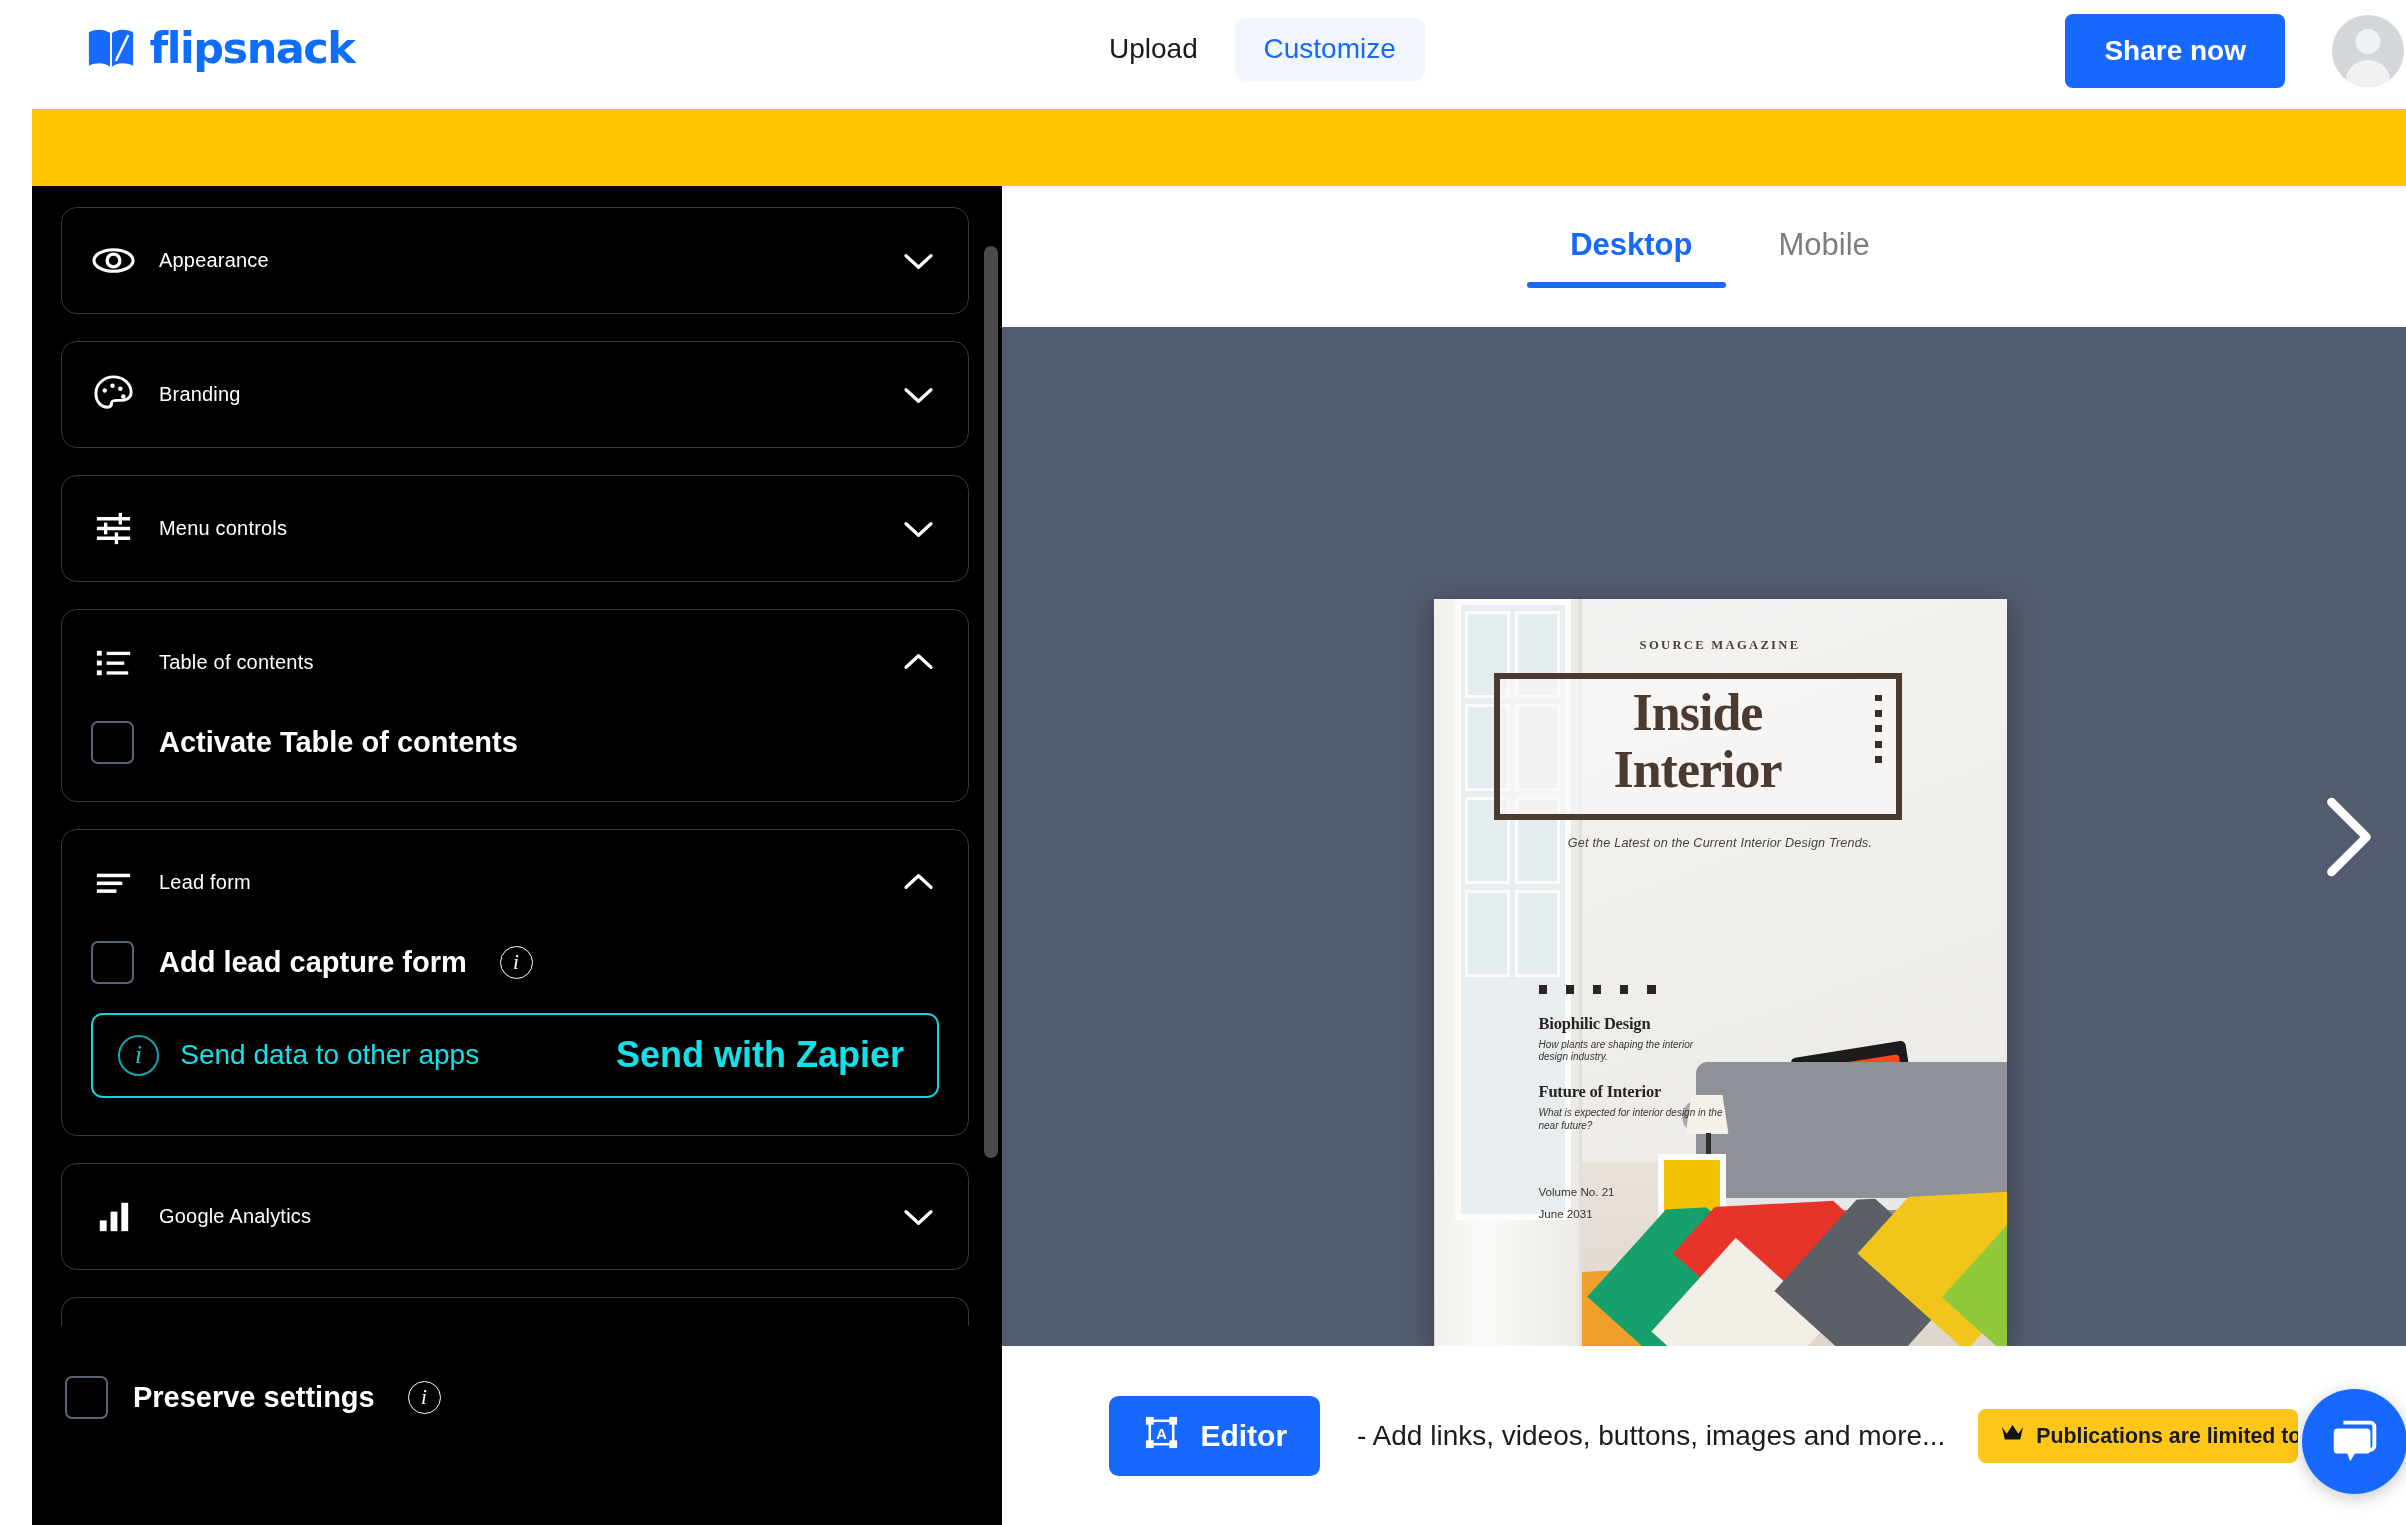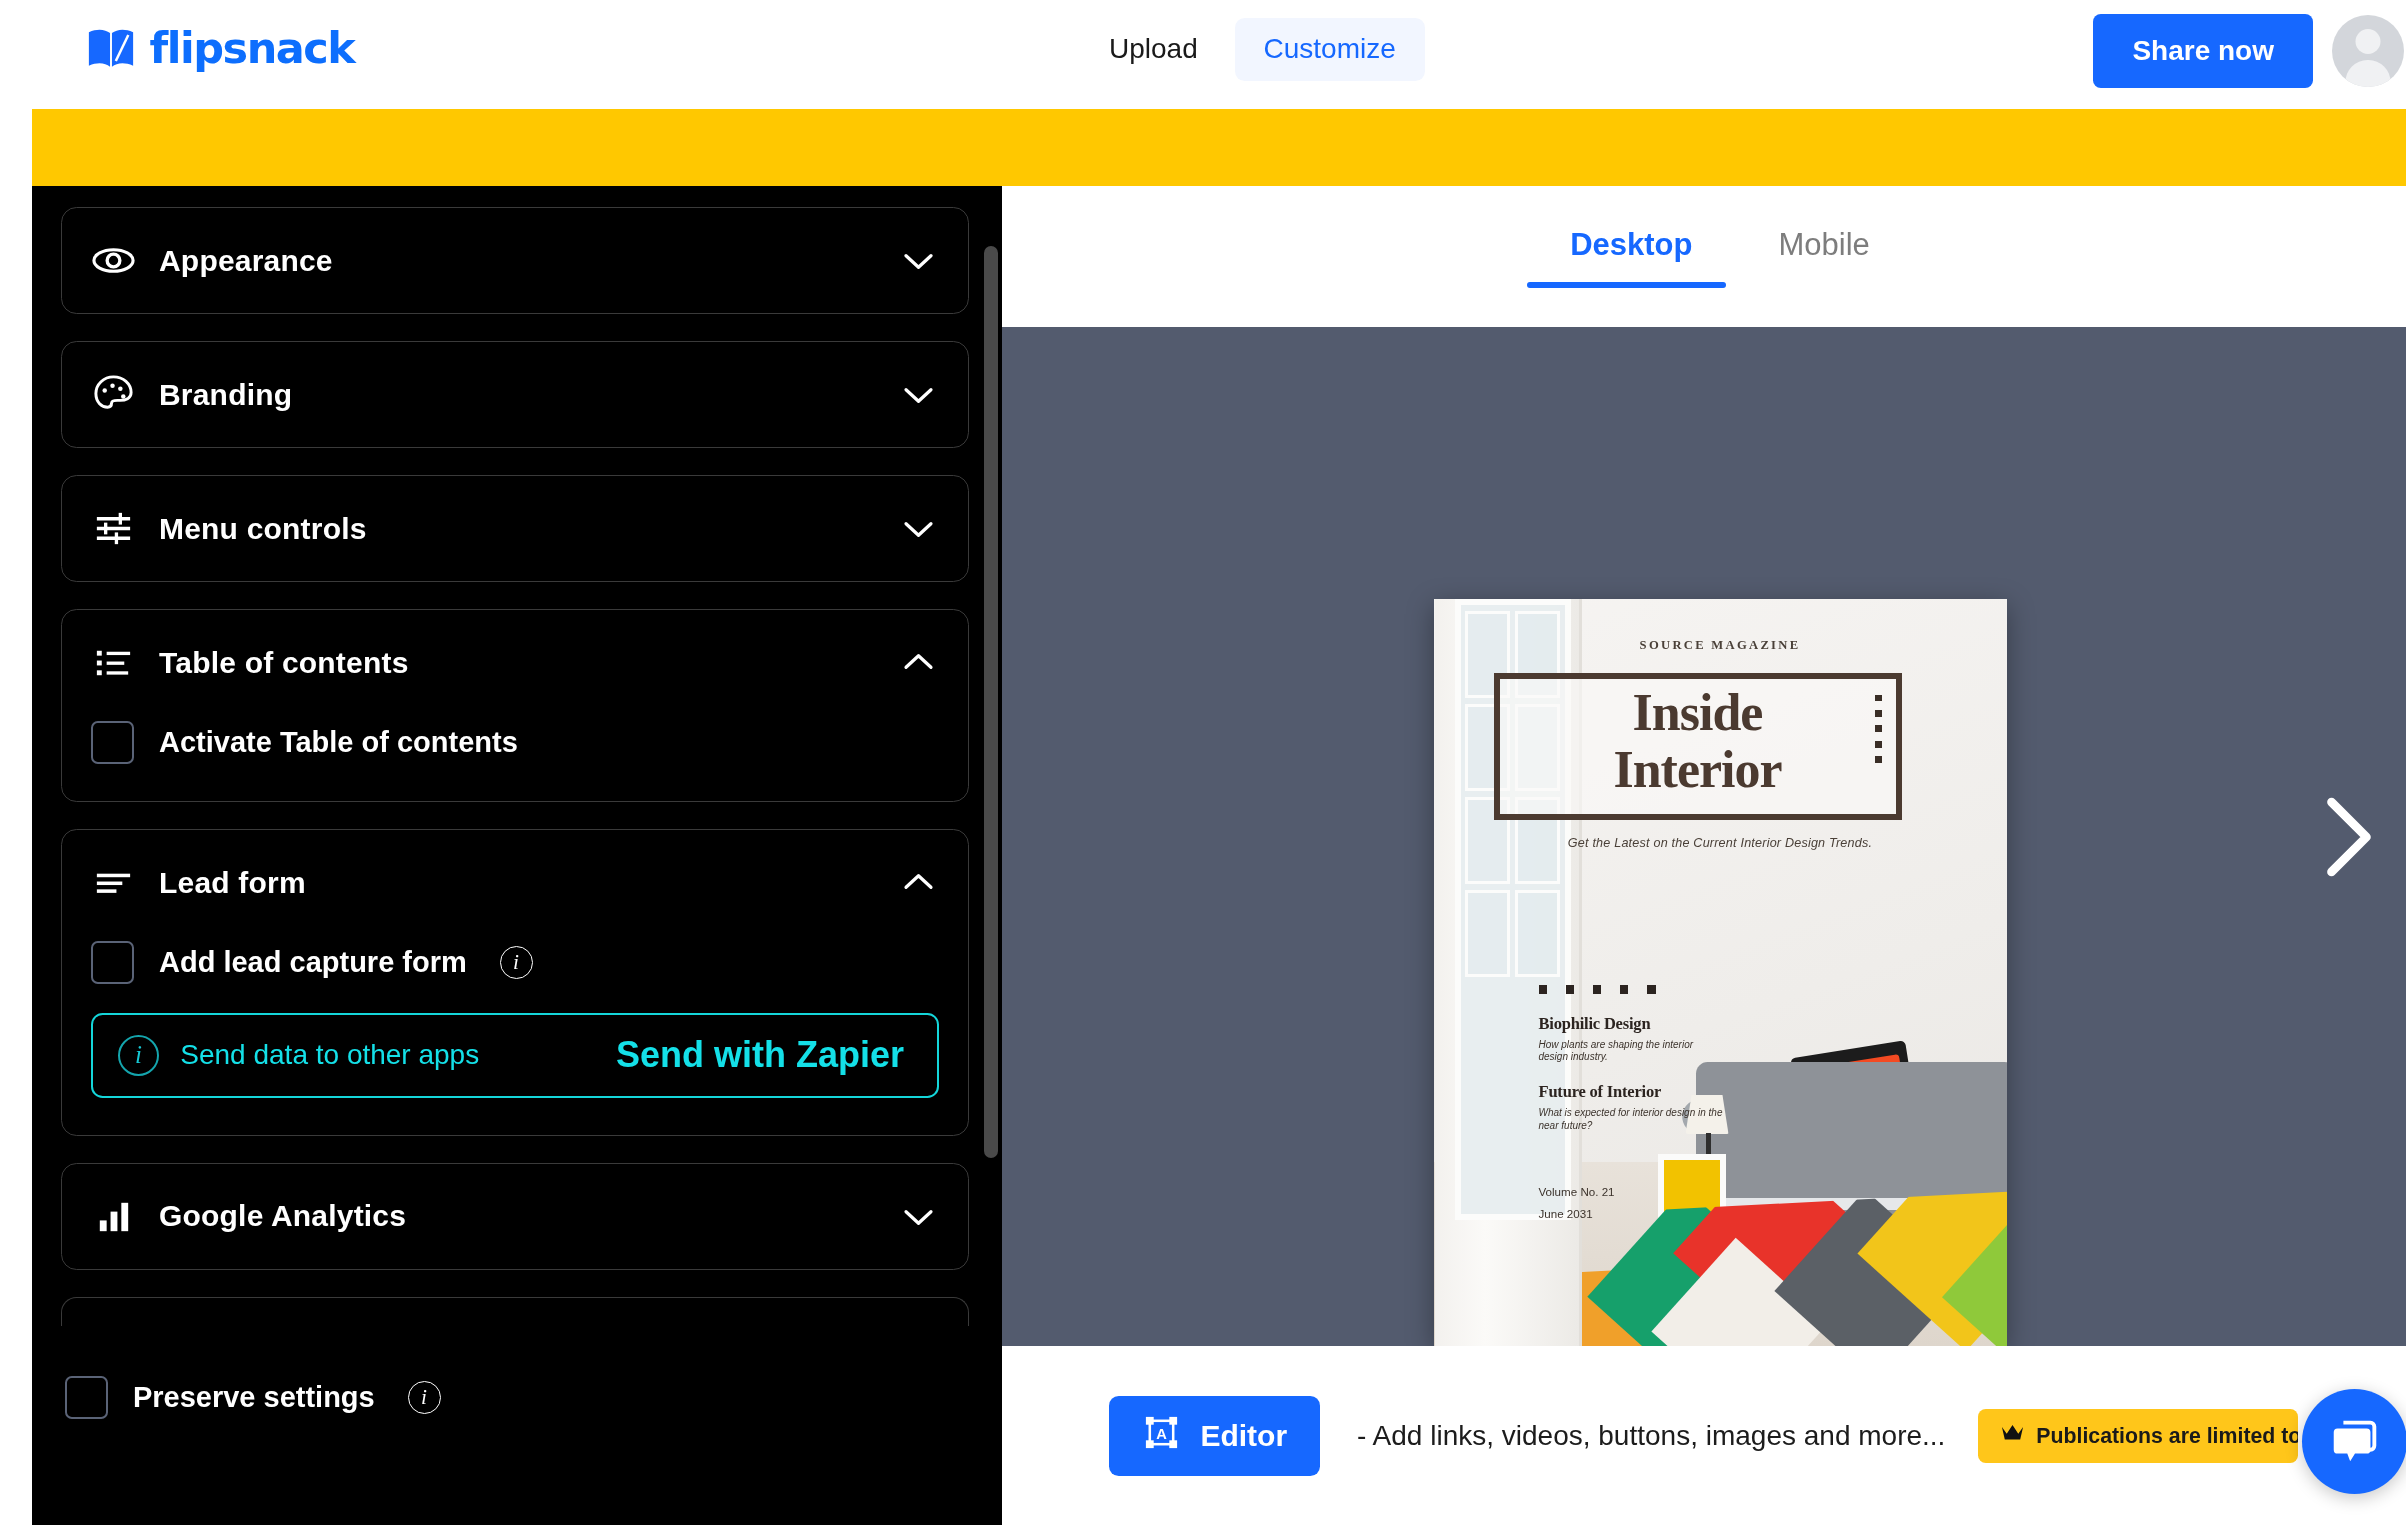--- a/index.html
+++ b/index.html
@@ -29,21 +29,21 @@
     position: absolute; left: 1048px; top: 17.5px;
     display: flex; align-items: center; gap: 7.8px;
   }
   .nav-item {
     font-size: 28px; color: #1a1a1a; padding: 17.5px 29px;
     border-radius: 9.7px; cursor: pointer; line-height: 1;
   }
   .nav-item.active { color: #1668ff; background: #f2f6ff; font-weight: 400; }
   .topbar-right {
     position: absolute; right: 35px; top: 13.6px;
-    display: flex; align-items: center; gap: 19px;
+    display: flex; align-items: center; gap: 47px;
   }
   .share-btn {
     background: #1668ff; color: #fff; font-size: 28px; font-weight: 700;
     border: none; border-radius: 7.8px; padding: 21.3px 39px; cursor: pointer;
     font-family: "Liberation Sans", sans-serif;
   }
   .avatar {
     width: 72px; height: 72px; border-radius: 50%; background: #d3d6db;
     position: relative; overflow: hidden; cursor: pointer;
   }
@@ -79,21 +79,21 @@
   }
   .panel-head {
     display: flex; align-items: center; height: 105px;
     padding: 0 31px 0 29px; cursor: pointer;
   }
   .panel-icon {
     width: 45px; height: 45px; flex: 0 0 45px; margin-right: 23px;
     display: flex; align-items: center; justify-content: center;
   }
   .panel-title {
-    font-size: 30px; font-weight: 700; color: #ffffff; flex: 1;
+    font-size: 20px; font-weight: 400; color: #ffffff; flex: 1;
     letter-spacing: 0.2px;
   }
   .chev { width: 37px; height: 23px; flex: 0 0 37px; }
   .panel-body { padding: 0 29px 37px 29px; }
   .row-check {
     display: flex; align-items: center; gap: 25px; padding-top: 5.8px;
   }
   .checkbox {
     width: 43px; height: 43px; flex: 0 0 43px;
     border: 2.9px solid #5a6377; border-radius: 6.8px; background: transparent;

